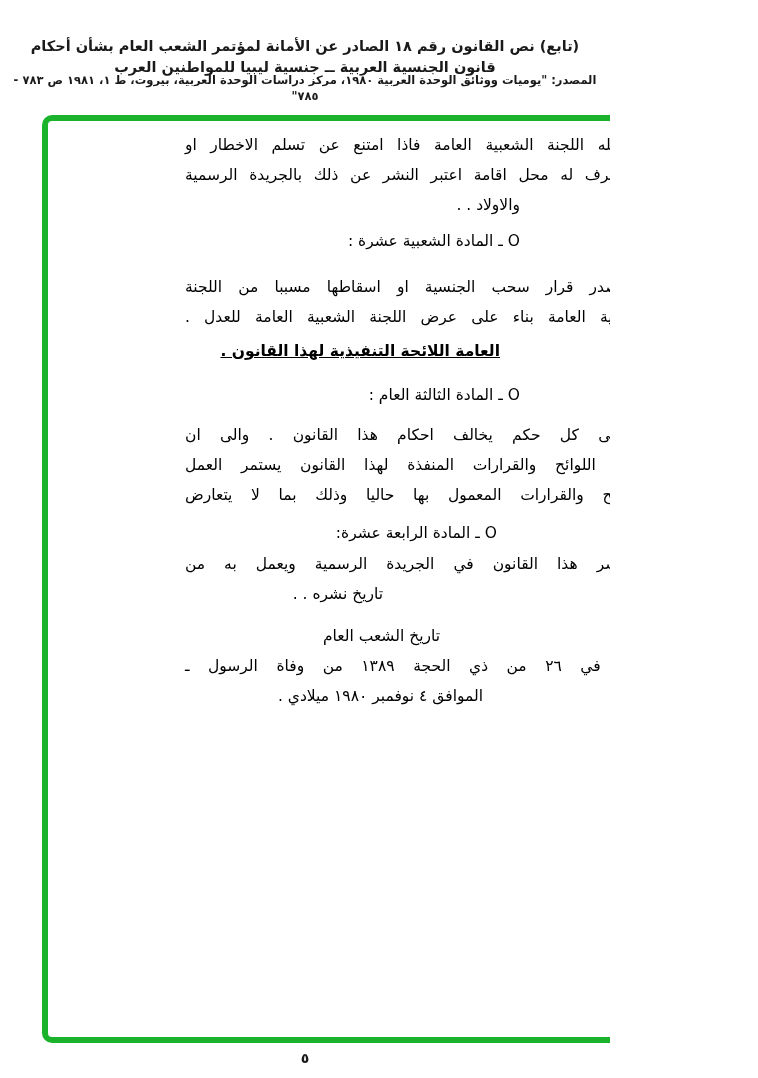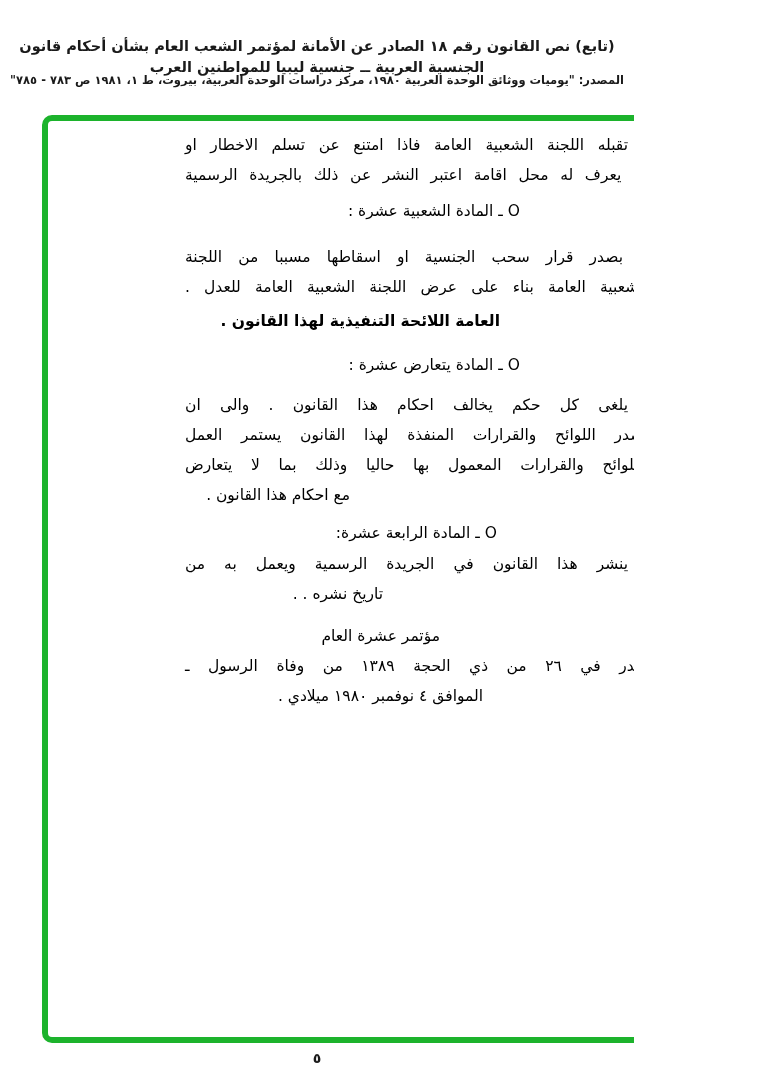--- a/index.html
+++ b/index.html
@@ -1,20 +1,20 @@
 <!DOCTYPE html>
 <html lang="ar" style="--green: #1cb32c;"><head>
 <meta charset="utf-8">
 <style>
   html,body { margin:0; padding:0; }
   body {
     width:758px; height:1078px; background:#ffffff;
     font-family:"DejaVu Sans", sans-serif; color:#161616;
   }
-  .page { position:relative; width:610px; height:1078px; overflow:hidden; background:#ffffff;padding-left:24px; }
+  .page { position:relative; width:610px; height:1078px; overflow:hidden; background:#ffffff; }
 
   
   .hdr { position:absolute; left:0; right:0; text-align:center; direction:rtl; font-weight:bold; }
   .hdr1 { top:36px; font-size:14.5px; line-height:21px; padding:0 10px; }
   .hdr2 { top:72px; font-size:11.5px; line-height:16px; }
 
   
   .frame {
     position:absolute; left:42px; top:115px; width:690px; height:928px;
     border:6px solid var(--green,#1cb32c); border-radius:10px; box-sizing:border-box;
@@ -22,52 +22,52 @@
   }
 
   
   .doc {
     position:absolute; left:185px; top:130px; width:463px;
     direction:rtl; font-size:15.5px; line-height:30px; color:#000000;
   }
   .ln { min-height:30px; }
   .j { text-align:justify; text-align-last:justify; text-justify:inter-word; }
   .r { text-align:right; white-space:nowrap; }
-  .b { font-weight:bold; }
+  .b { font-weight:bold;text-decoration:underline; }
 
   .pgnum {
     position:absolute; top:1050px; left:0; right:0;
     text-align:center; font-weight:bold; font-size:14px;
   }
 </style>
 </head>
 <body style="color: rgb(26, 26, 26);">
 
 <div class="page">
 
   <div class="hdr hdr1">(تابع) نص القانون رقم ١٨ الصادر عن الأمانة لمؤتمر الشعب العام بشأن أحكام قانون الجنسية العربية ــ جنسية ليبيا للمواطنين العرب</div>
   <div class="hdr hdr2">المصدر:  "يوميات ووثائق الوحدة العربية ١٩٨٠، مركز دراسات الوحدة العربية، بيروت، ط ١، ١٩٨١ ص ٧٨٣ - ٧٨٥"</div>
 
   <div class="frame"></div>
 
   <div class="doc">
     <div class="ln j" style="padding-right:20px">تقبله اللجنة الشعبية العامة فاذا امتنع عن تسلم الاخطار او</div>
     <div class="ln j">لم يعرف له محل اقامة اعتبر النشر عن ذلك بالجريدة الرسمية</div>
+    <div class="ln r" style="padding-right:128px">والاولاد . .</div>
     <div class="ln r" style="padding-right:128px;margin-top:6px">O ـ المادة الشعبية عشرة :</div>
     <div class="ln j" style="padding-right:25px;margin-top:16px">بصدر قرار سحب الجنسية او اسقاطها مسببا من اللجنة</div>
     <div class="ln j">الشعبية العامة بناء على عرض اللجنة الشعبية العامة للعدل .</div>
     <div class="ln r b" style="padding-right:148px;margin-top:4px">العامة اللائحة التنفيذية لهذا القانون .</div>
-    <div class="ln r" style="padding-right:128px;margin-top:14px">O ـ المادة يتعارض عشرة :</div>
+    <div class="ln r" style="padding-right:128px;margin-top:14px">O ـ المادة الثالثة العام :</div>
     <div class="ln j" style="padding-right:20px;margin-top:10px">يلغى كل حكم يخالف احكام هذا القانون . والى ان</div>
     <div class="ln j">تصدر اللوائح والقرارات المنفذة لهذا القانون يستمر العمل</div>
     <div class="ln j">باللوائح والقرارات المعمول بها حاليا وذلك بما لا يتعارض</div>
-    <div class="ln r" style="padding-right:298px">مع احكام هذا القانون .</div>
     <div class="ln r" style="padding-right:151px;margin-top:8px">O ـ المادة الرابعة عشرة:</div>
     <div class="ln j" style="padding-right:20px;margin-top:1px">ينشر هذا القانون في الجريدة الرسمية ويعمل به من</div>
     <div class="ln r" style="padding-right:265px">تاريخ نشره . .</div>
-    <div class="ln r" style="padding-right:208px;margin-top:12px">مؤتمر عشرة العام</div>
+    <div class="ln r" style="padding-right:208px;margin-top:12px">تاريخ الشعب العام</div>
     <div class="ln j" style="">صدر في ٢٦ من ذي الحجة ١٣٨٩ من وفاة الرسول ـ</div>
     <div class="ln r" style="padding-right:165px">الموافق ٤ نوفمبر ١٩٨٠ ميلادي .</div>
   </div>
 
   <div class="pgnum">٥</div>
 
 </div>
 
 </body></html>

